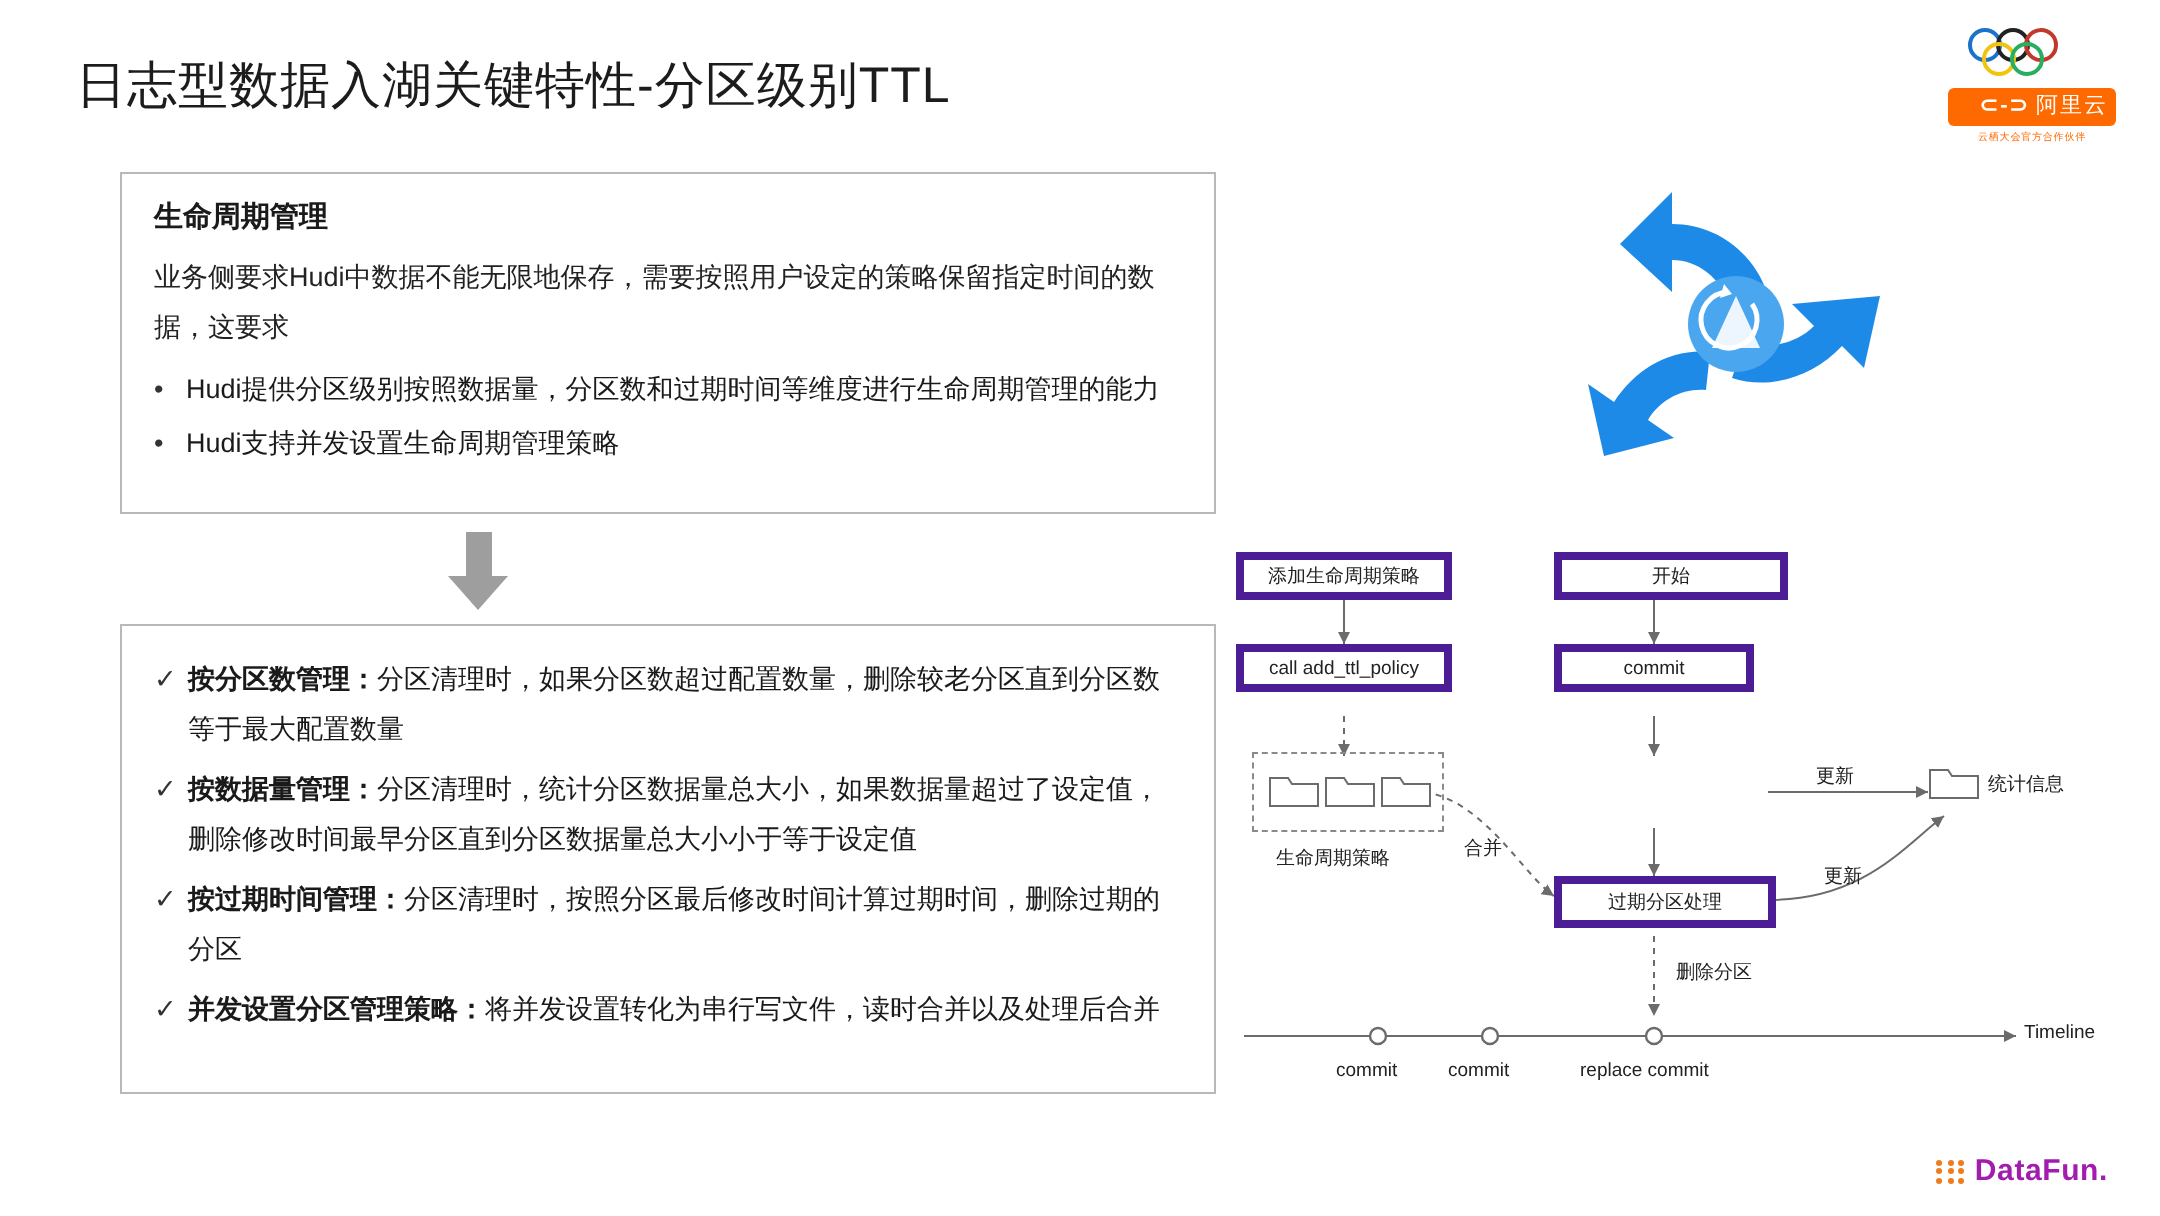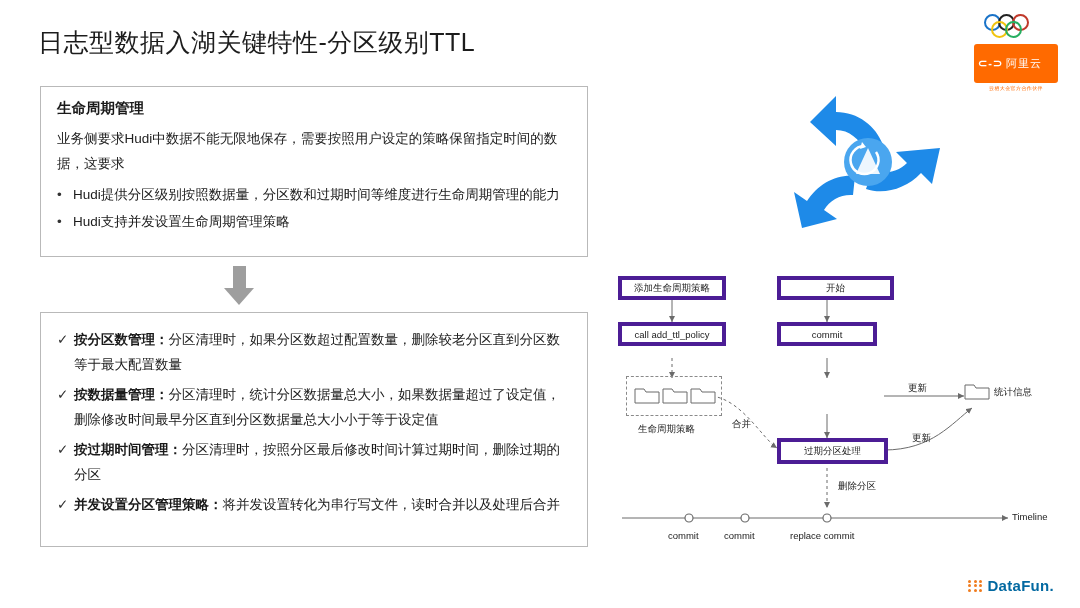--- a/index.html
+++ b/index.html
@@ -58,22 +58,22 @@
   .ring.r3 { left: 28px; top: 0;   border-color: #c0392b; }
   .ring.r4 { left: 7px;  top: 7px; border-color: #f1c40f; }
   .ring.r5 { left: 21px; top: 7px; border-color: #27ae60; }
   .aliyun {
     margin-top: 6px;
     background: #ff6a00;
     color: #fff;
     border-radius: 3px;
     font-size: 11px;
     line-height: 17px;
-    text-align: left;
-    padding: 11px 4px;
+    text-align: right;
+    padding: 1px 4px;
     letter-spacing: 1px;
   }
   .aliyun .mark {
     display: inline-block;
     margin-right: 3px;
     font-weight: bold;
   }
   .logo-sub {
     margin-top: 2px;
     font-size: 5px;
@@ -81,20 +81,21 @@
     text-align: center;
     letter-spacing: 0.4px;
   }
 
   
   .box {
     position: absolute;
     border: 1px solid #b9b9b9;
     background: #fff;
     box-sizing: border-box;
+    margin-left: 20px;
   }
   .box-lifecycle {
     left: 40px;
     top: 86px;
     width: 548px;
     height: 171px;
     padding: 12px 16px 0 16px;
   }
   .box-lifecycle .h {
     font-size: 14.5px;
@@ -220,21 +221,21 @@
 
   
   .datafun {
     position: absolute;
     right: 26px;
     bottom: 14px;
     display: flex;
     align-items: center;
     font-size: 15px;
     font-weight: bold;
-    color: #0369a1;
+    color: #a21caf;
     letter-spacing: 0.3px;
   }
   .datafun .dots {
     display: grid;
     grid-template-columns: repeat(3, 4px);
     grid-gap: 1.5px;
     margin-right: 4px;
   }
   .datafun .dots i {
     display: block;

